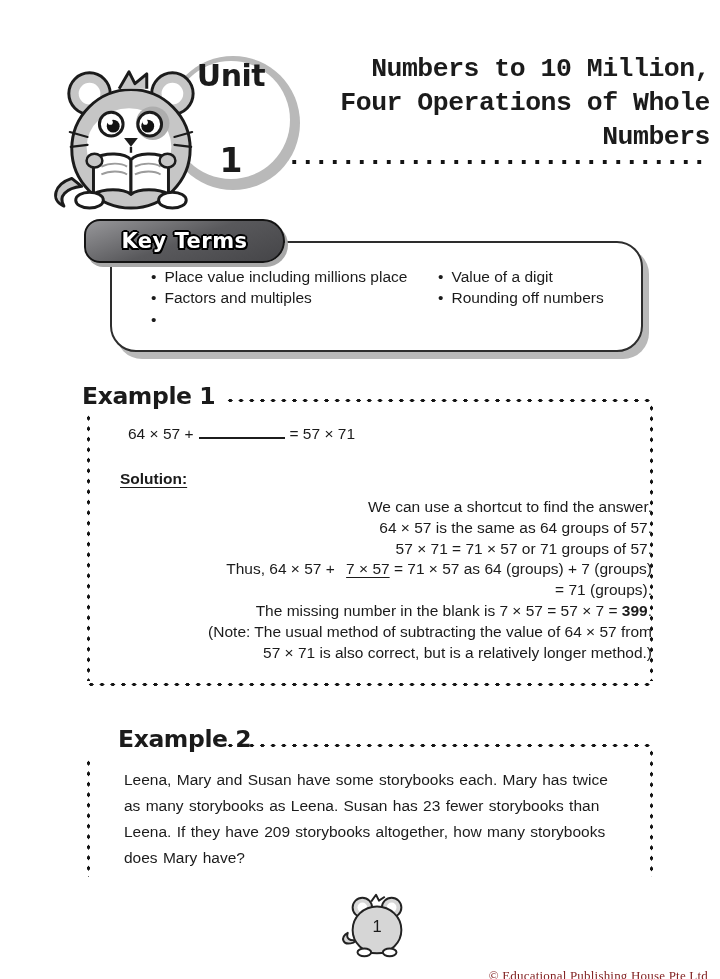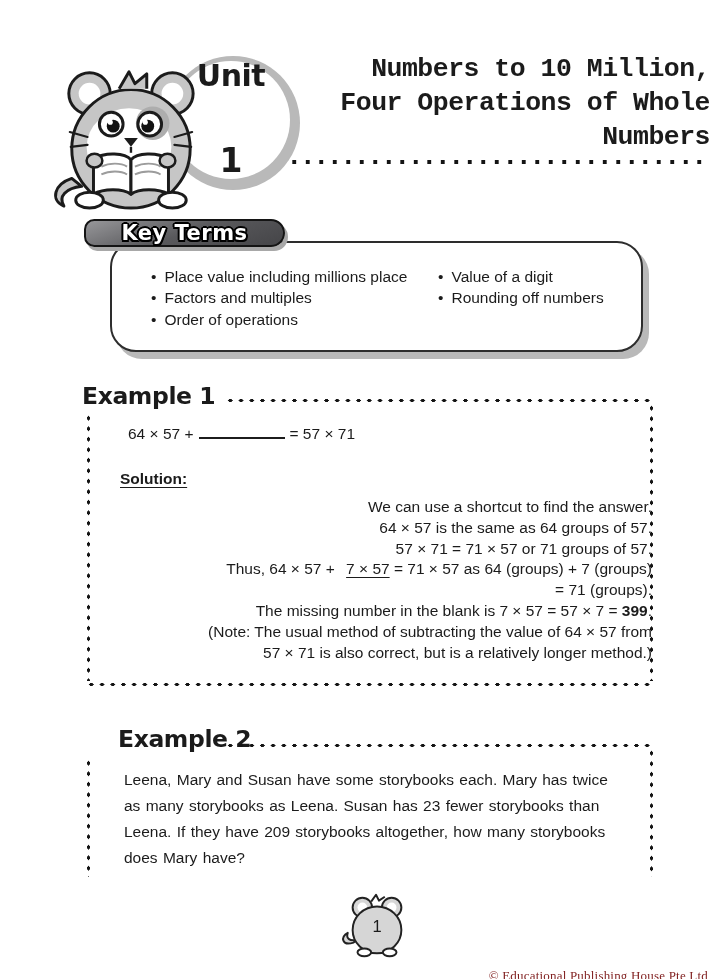--- a/index.html
+++ b/index.html
@@ -36,21 +36,21 @@
   .unit-number { font-family: "DejaVu Sans", sans-serif; font-weight: bold; font-size: 33px; line-height: 1.1; }
   .mascot { left: 50px; top: 62px; width: 158px; height: 148px; z-index: 3; }
   .title  { left: 270px; top: 52px; width: 440px; text-align: right;
             font-family: Liberation Mono, monospace; font-weight: bold;
             font-size: 26.5px; line-height: 34px; letter-spacing: -0.5px; }
 
   
   .kt-box { left: 110px; top: 241px; width: 533px; height: 111px;
             border: 2.5px solid #2d2d2d; border-radius: 26px; background: #ffffff;
             box-shadow: 6px 7px 0 #b9b9b9; z-index: 1; }
-  .kt-pill { left: 84px; top: 219px; width: 201px; height: 28px; z-index: 2;
+  .kt-pill { left: 84px; top: 219px; width: 201px; height: 44px; z-index: 2;
              border: 2.5px solid #141414; border-radius: 16px 22px 22px 16px;
              background: linear-gradient(160deg, #97979a 0%, #59595c 50%, #454548 100%);
              display: flex; align-items: center; justify-content: center;
              box-shadow: 3px 4px 0 #a8a8a8; }
   .kt-pill-label { font-family: "DejaVu Sans", sans-serif; font-weight: bold; font-size: 21px; color: #ffffff; letter-spacing: 0.5px;
                    text-shadow: -1.5px -1.5px 0 #000, 1.5px -1.5px 0 #000, -1.5px 1.5px 0 #000, 1.5px 1.5px 0 #000,
                                 0 2px 0 #000, 0 -2px 0 #000, 2px 0 0 #000, -2px 0 0 #000; }
   .kt-cols { left: 151px; top: 266px; width: 480px; display: flex; z-index: 3; }
   .kt-col { list-style: none; }
   .kt-col-left { width: 287px; }
@@ -139,21 +139,20 @@
       <li class="kt-item">
         <span class="bullet">•</span>
         <span>Place value including millions place</span>
       </li>
       <li class="kt-item">
         <span class="bullet">•</span>
         <span>Factors and multiples</span>
       </li>
       <li class="kt-item">
         <span class="bullet">•</span>
-        <span>Order of operations</span>
       </li>
     </ul>
     <ul class="kt-col">
       <li class="kt-item">
         <span class="bullet">•</span>
         <span>Value of a digit</span>
       </li>
       <li class="kt-item">
         <span class="bullet">•</span>
         <span>Rounding off numbers</span>

